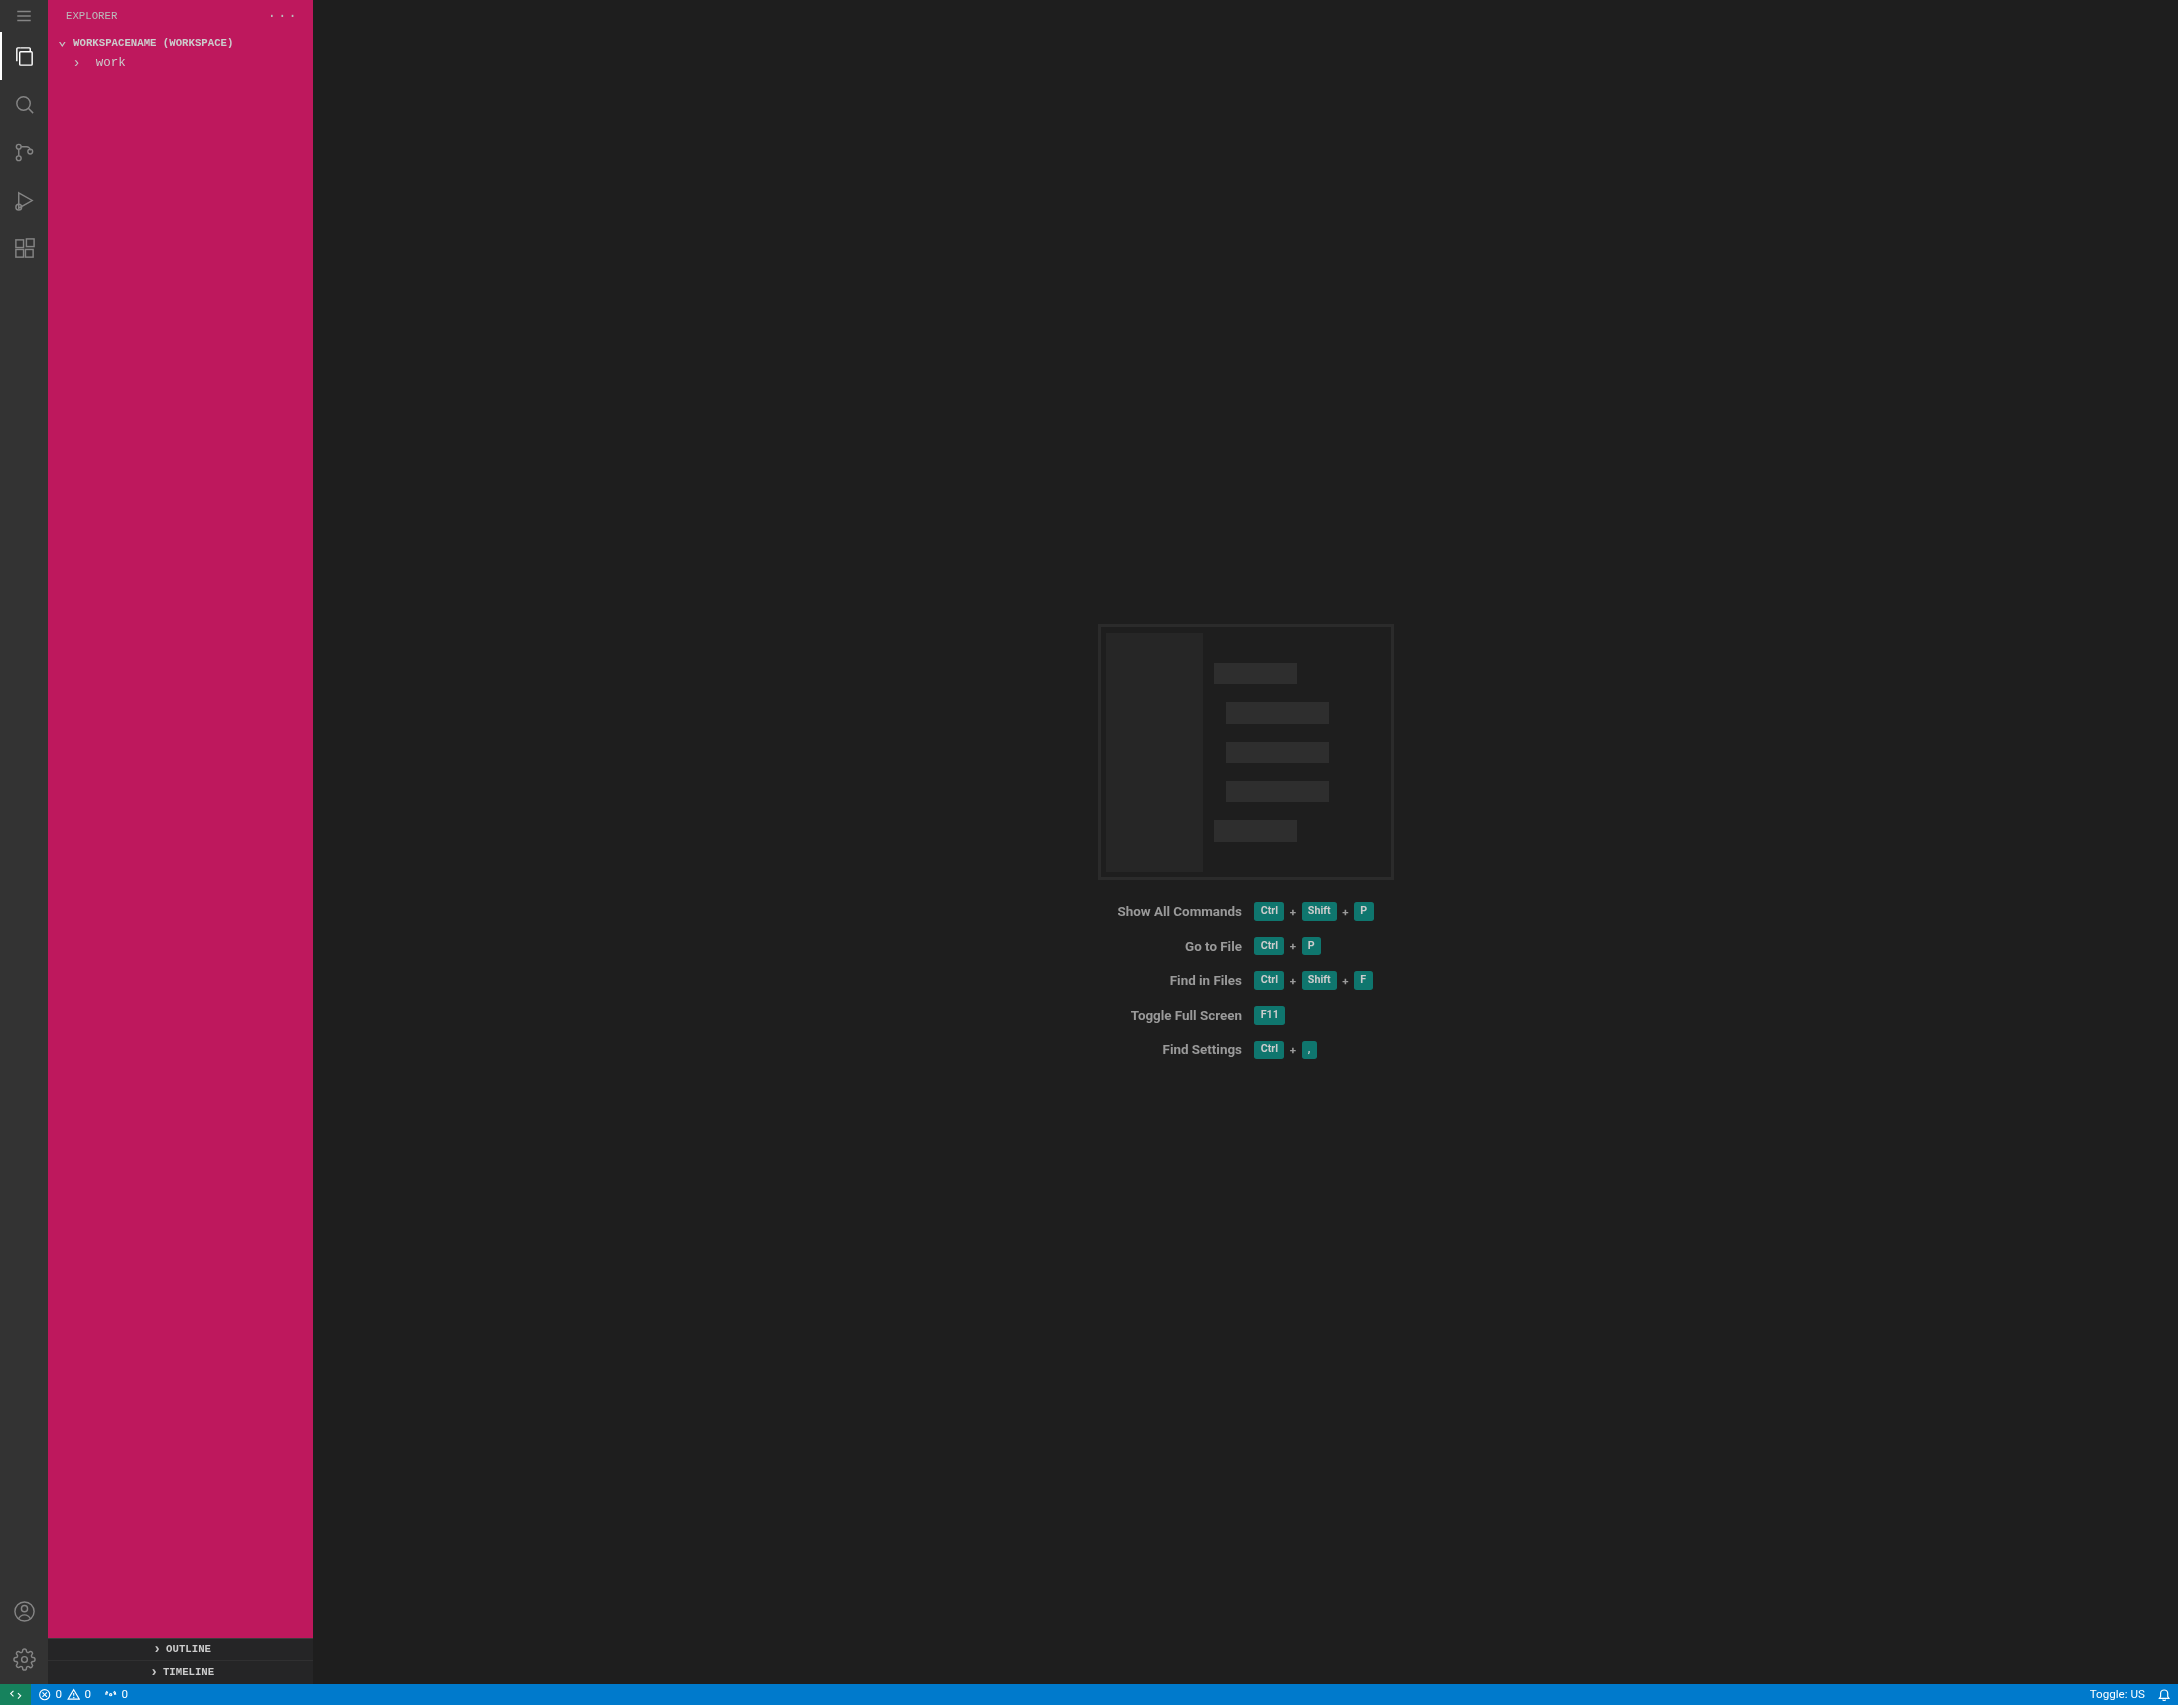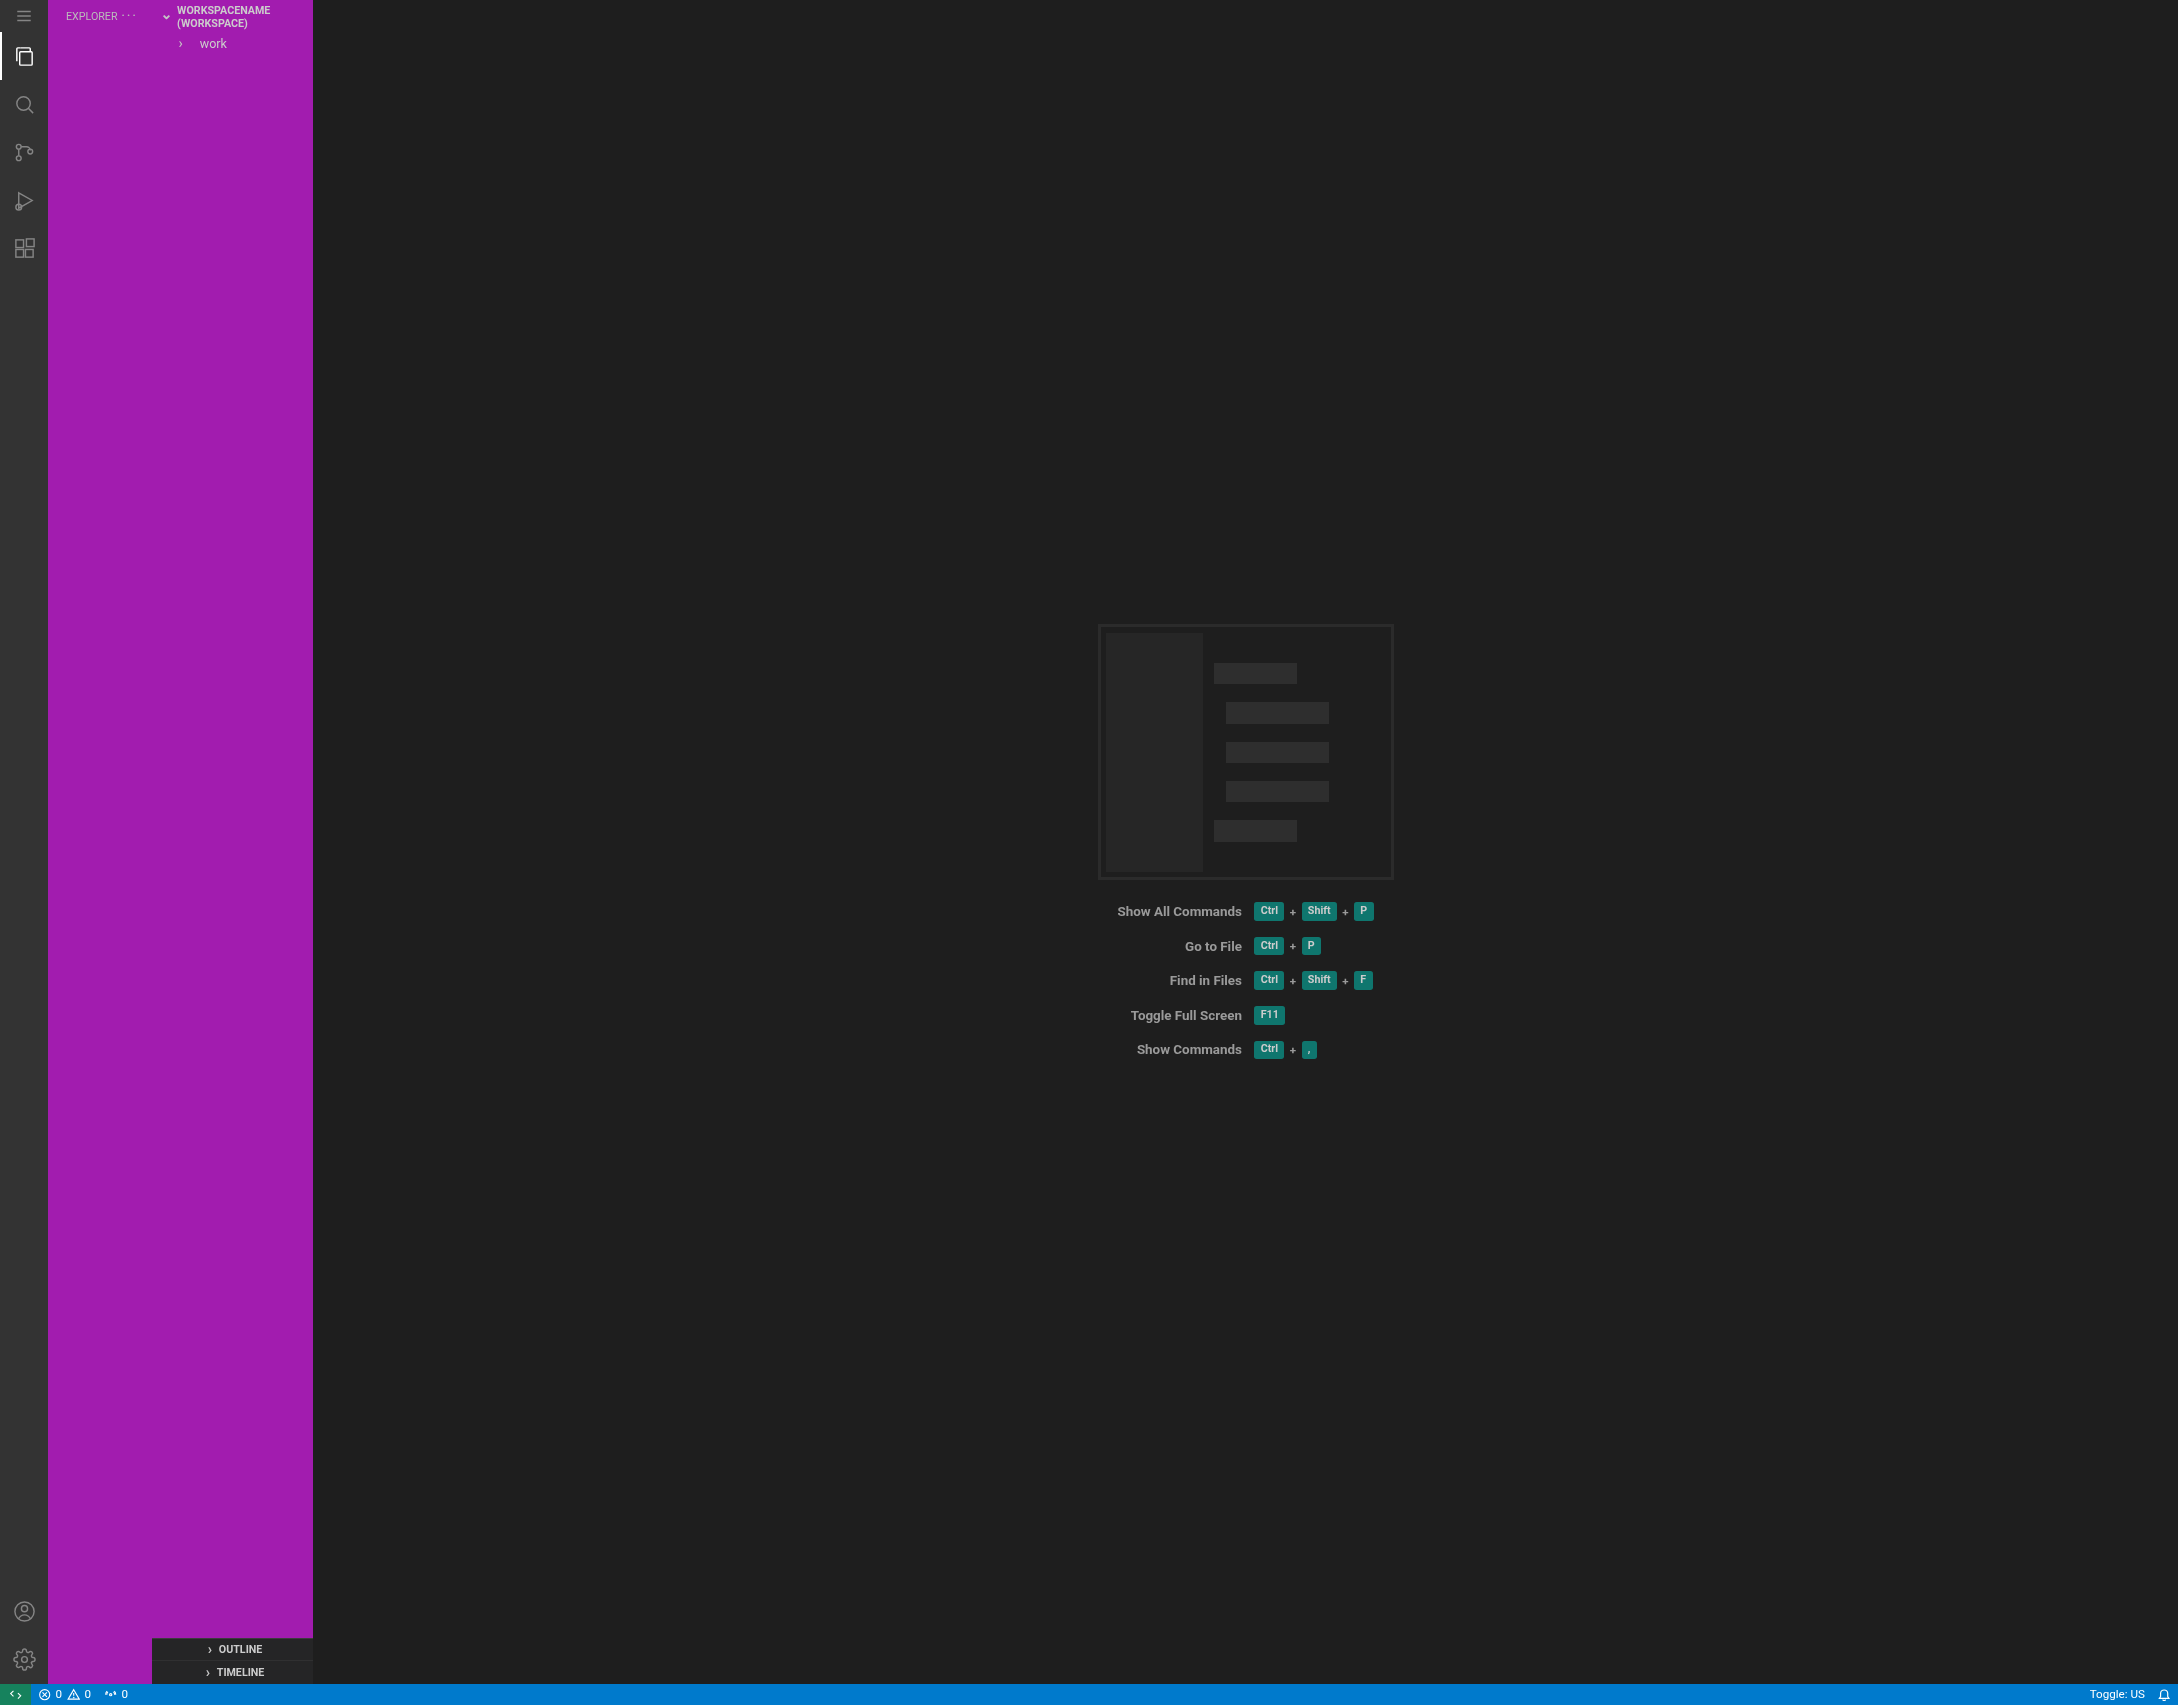--- a/index.html
+++ b/index.html
@@ -63,24 +63,25 @@
     align-items:center;
     justify-content:center;
     color:#858585;
     cursor:pointer;
   }
   .menu-toggle svg { width:18px; height:18px; }
 
   
   .sidebar {
     width: 265px;
-    background: #a21caf;
-    display: flex;
-    flex-direction: row;
+    background: #be185d;
+    display: flex;
+    flex-direction: column;
     min-width: 0;
+    font-family: Liberation Mono, monospace;
   }
   .sidebar-header {
     height: 32px;
     display: flex;
     align-items: center;
     justify-content: space-between;
     padding: 0 10.7px 0 18px;
     color: #bbbbbb;
     font-size: 10.7px;
   }
@@ -375,21 +376,21 @@
             <span class="key">Ctrl</span>
             <span class="plus">+</span>
             <span class="key">Shift</span>
             <span class="plus">+</span>
             <span class="key">F</span>
           </div>
           <div class="label">Toggle Full Screen</div>
           <div class="keys">
             <span class="key">F11</span>
           </div>
-          <div class="label">Show Commands</div>
+          <div class="label">Find Settings</div>
           <div class="keys">
             <span class="key">Ctrl</span>
             <span class="plus">+</span>
             <span class="key">,</span>
           </div>
         </div>
     </div>
   </div>
 
 </div>

